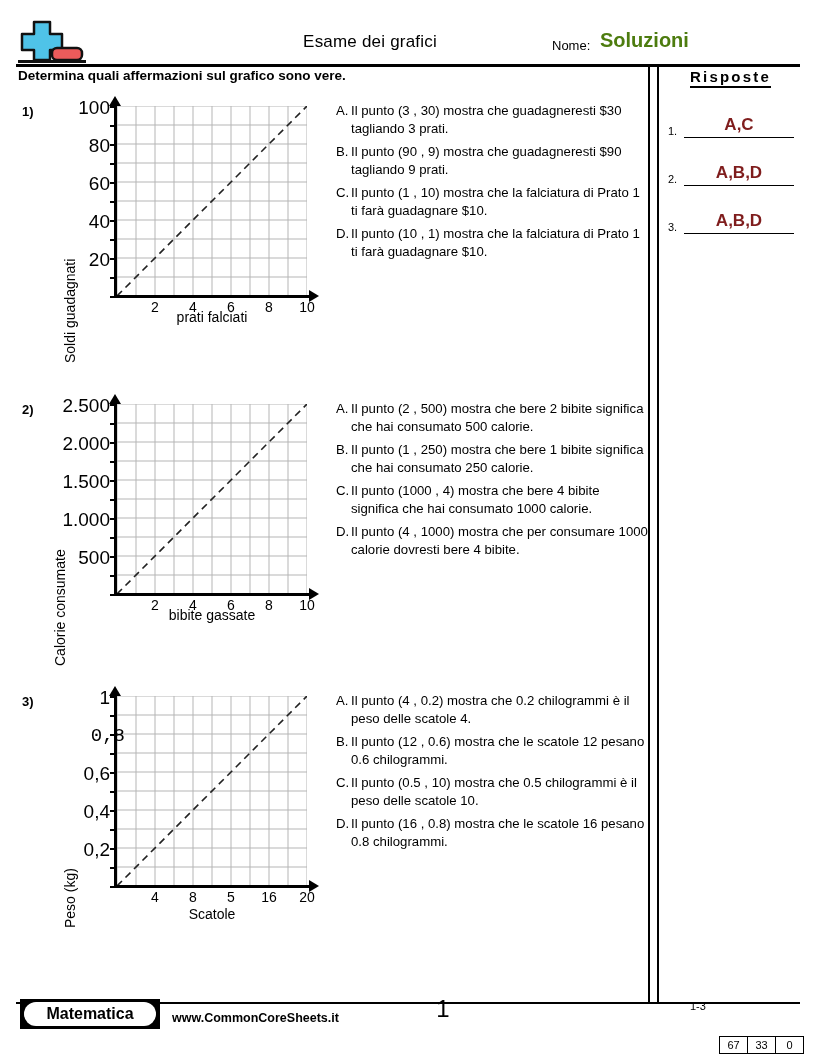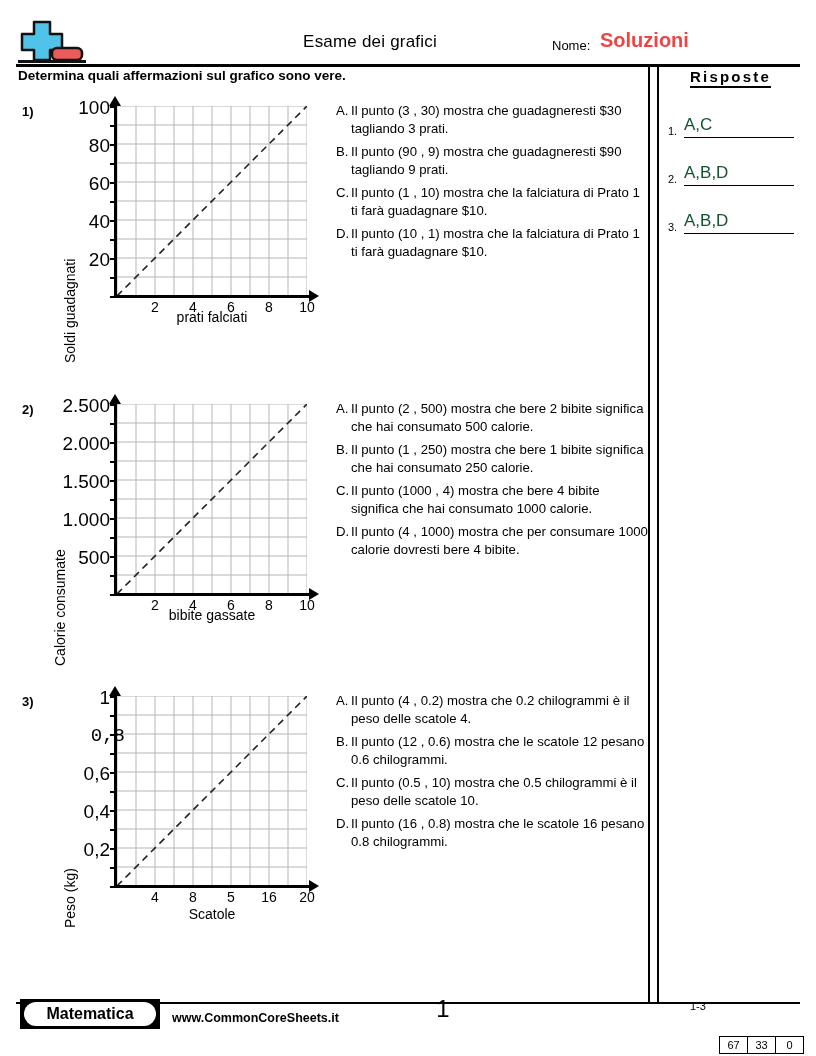--- a/index.html
+++ b/index.html
@@ -39,21 +39,21 @@
   .name-label {
     position: absolute;
     left: 552px; top: 38px;
     font-size: 13px;
   }
   .name-value {
     position: absolute;
     left: 600px; top: 29px;
     font-size: 20px;
     font-weight: bold;
-    color: #ef4444;
+    color: #4d7c0f;
   }
   .header-rule {
     position: absolute;
     left: 16px; top: 64px;
     width: 784px; height: 3px;
     background: #000;
   }
 
   
   .instruction {
@@ -94,23 +94,24 @@
   .ans-row .line {
     position: absolute;
     left: 16px; bottom: 0;
     width: 110px;
     border-bottom: 1.5px solid #000;
   }
   .ans-row .val {
     position: absolute;
     left: 16px; bottom: 3px;
     width: 110px;
+    text-align: center;
     font-size: 17px;
-    font-weight: normal;
-    color: #14532d;
+    font-weight: bold;
+    color: #7f1d1d;
   }
 
   
   .problem { position: absolute; left: 0; width: 648px; }
   .prob-num {
     position: absolute;
     left: 22px; top: 6px;
     font-size: 13px;
     font-weight: bold;
   }

